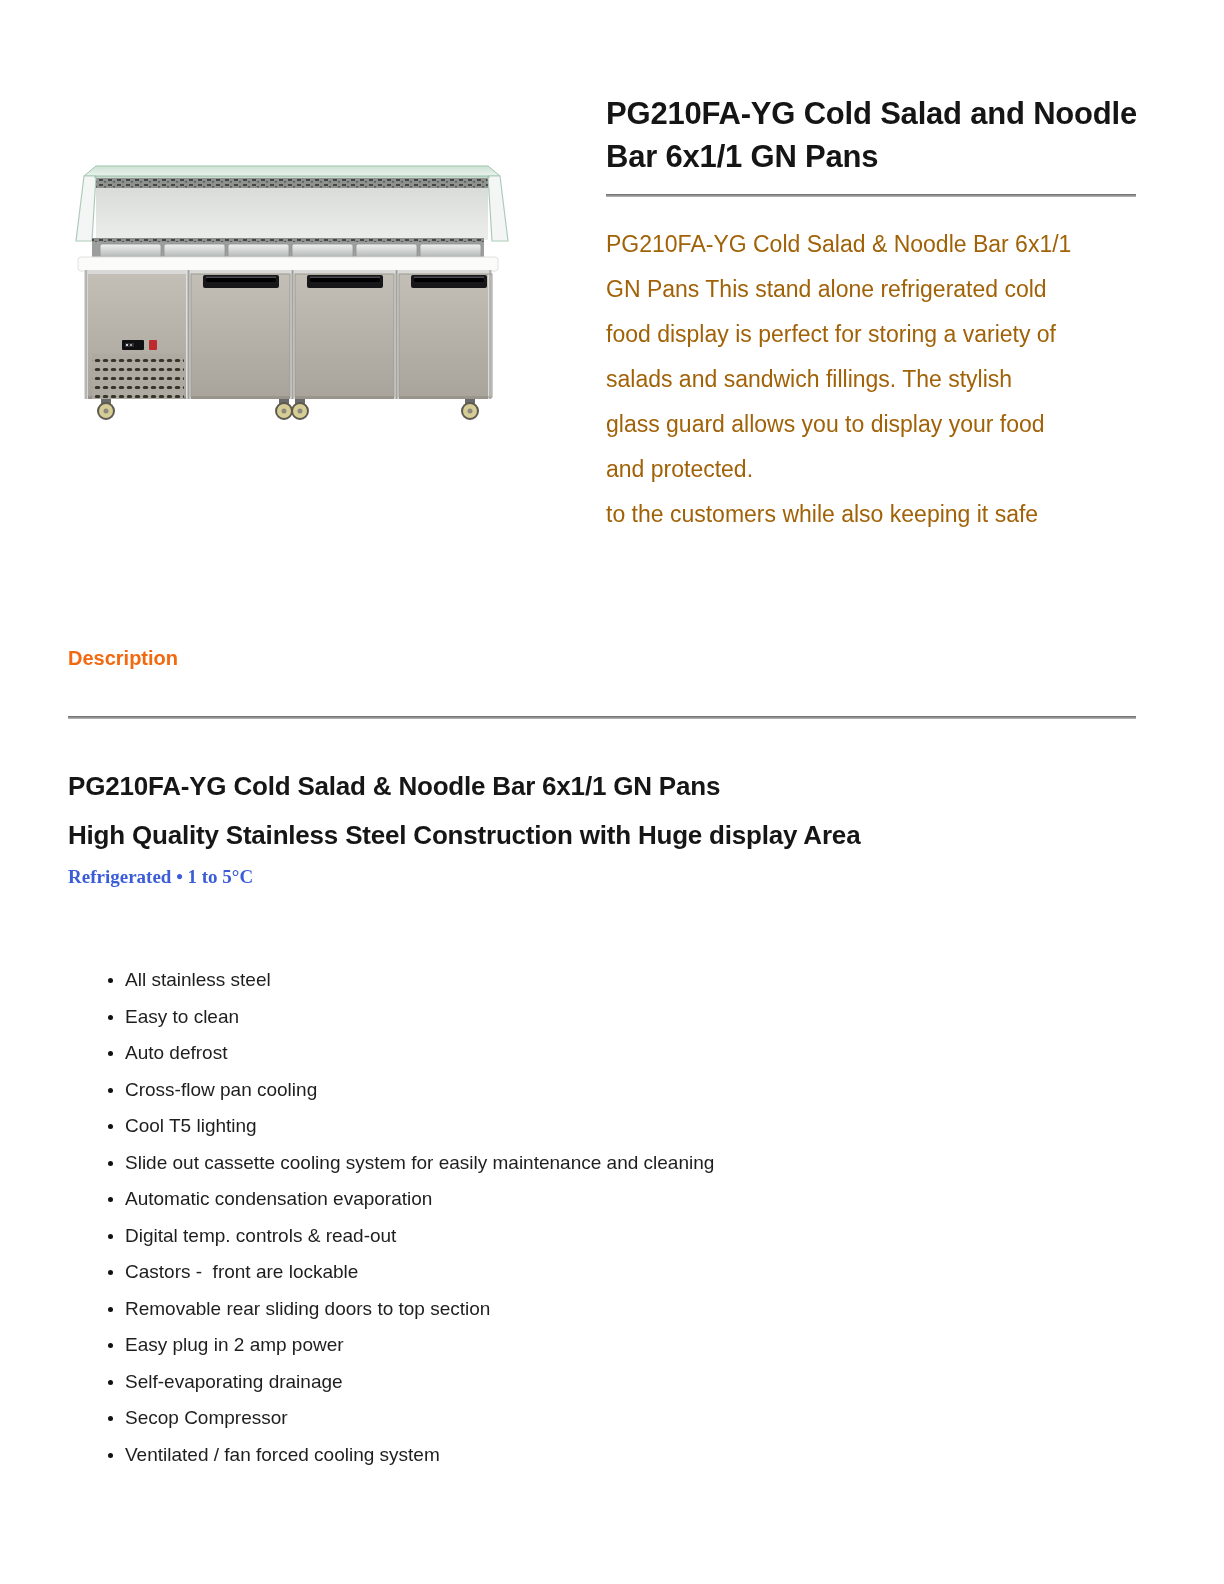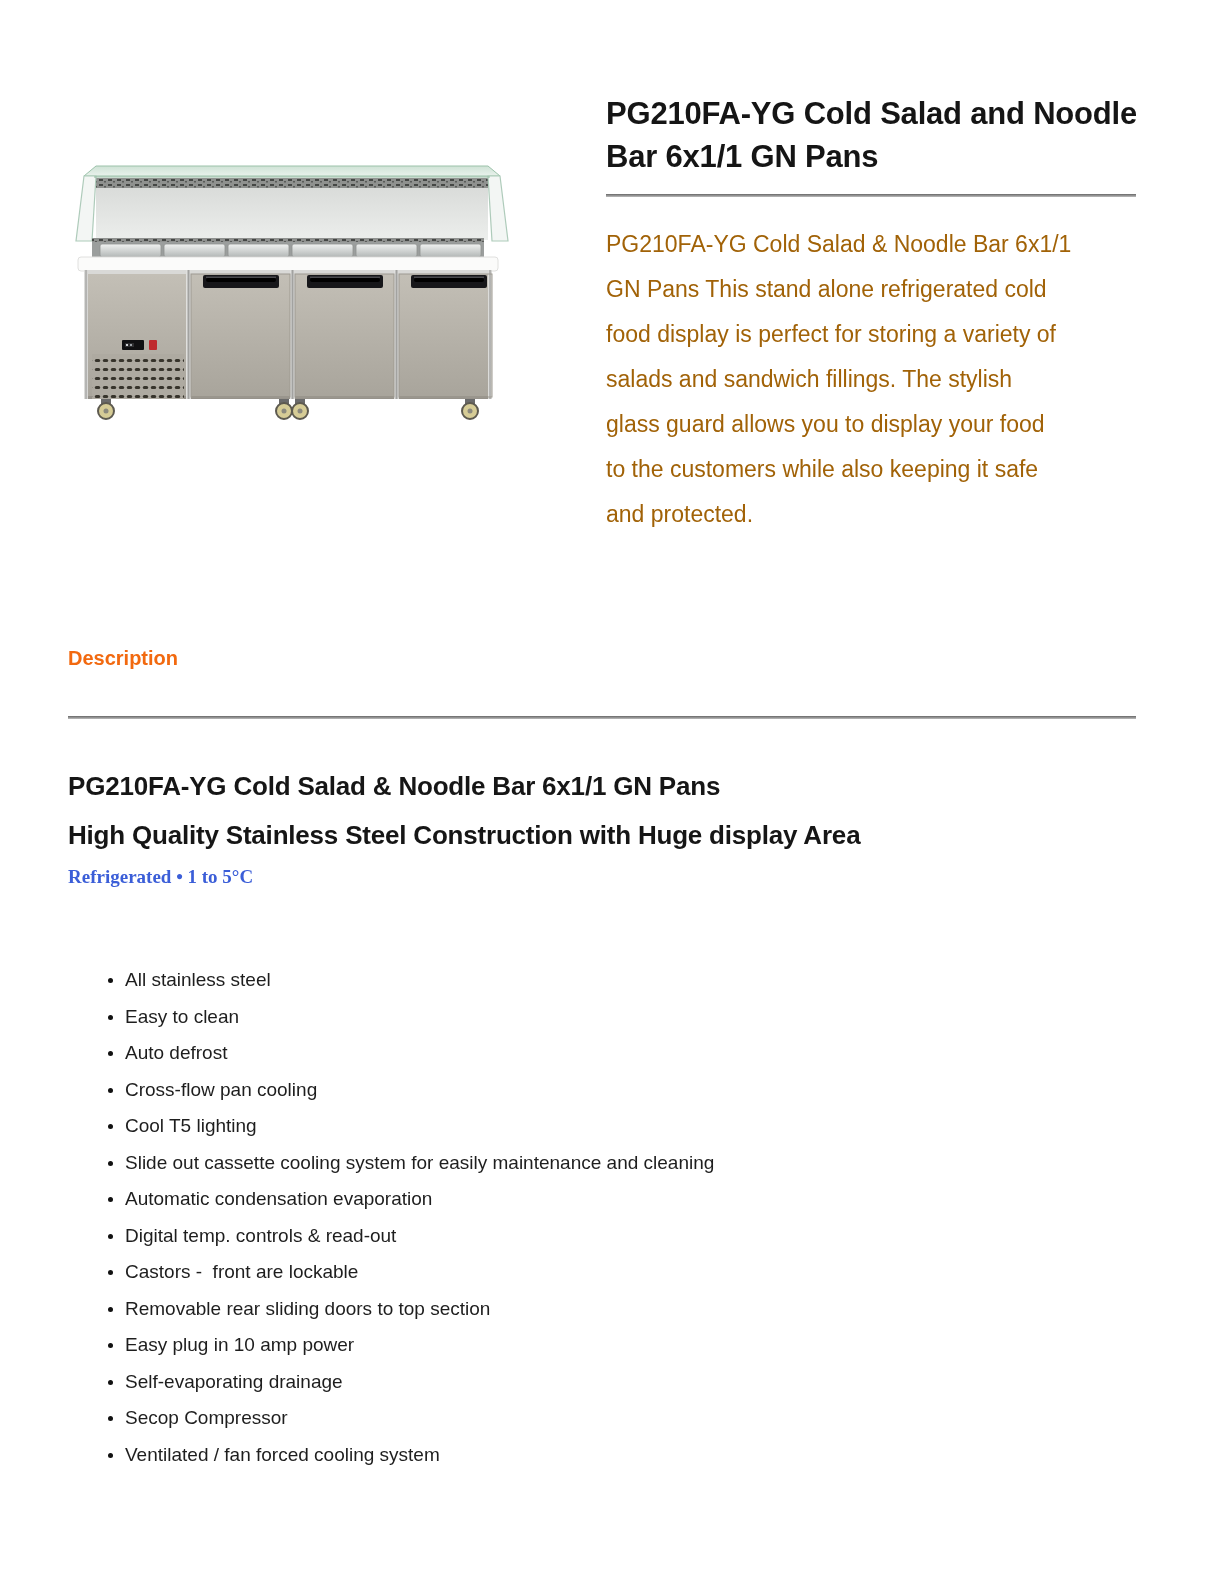--- a/index.html
+++ b/index.html
@@ -244,41 +244,41 @@
     <div>Bar 6x1/1 GN Pans</div>
   </h1>
   <hr class="hr hr-title">
 
   <div class="summary">
     <div>PG210FA-YG Cold Salad &amp; Noodle Bar 6x1/1</div>
     <div>GN Pans This stand alone refrigerated cold</div>
     <div>food display is perfect for storing a variety of</div>
     <div>salads and sandwich fillings. The stylish</div>
     <div>glass guard allows you to display your food</div>
+    <div>and protected.</div>
     <div>to the customers while also keeping it safe</div>
-    <div>and protected.</div>
   </div>
 
   <h2 class="desc-heading" style="margin:0">Description</h2>
   <hr class="hr hr-desc">
 
   <h3 class="sub sub-1" style="margin:0">PG210FA-YG Cold Salad &amp; Noodle Bar 6x1/1 GN Pans</h3>
   <h3 class="sub sub-2" style="margin:0">High Quality Stainless Steel Construction with Huge display Area</h3>
   <div class="refrigeration">Refrigerated • 1 to 5°C</div>
 
   <ul class="features">
     <li>All stainless steel</li>
     <li>Easy to clean</li>
     <li>Auto defrost</li>
     <li>Cross-flow pan cooling</li>
     <li>Cool T5 lighting</li>
     <li>Slide out cassette cooling system for easily maintenance and cleaning</li>
     <li>Automatic condensation evaporation</li>
     <li>Digital temp. controls &amp; read-out</li>
     <li>Castors -  front are lockable</li>
     <li>Removable rear sliding doors to top section</li>
-    <li>Easy plug in 10 amp power</li>
+    <li>Easy plug in 2 amp power</li>
     <li>Self-evaporating drainage</li>
     <li>Secop Compressor</li>
     <li>Ventilated / fan forced cooling system</li>
   </ul>
 
 </div>
 
 </body></html>

